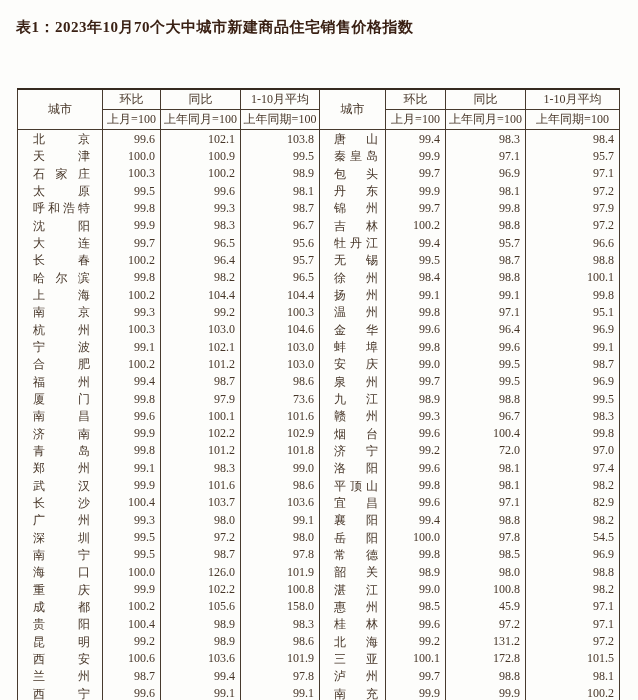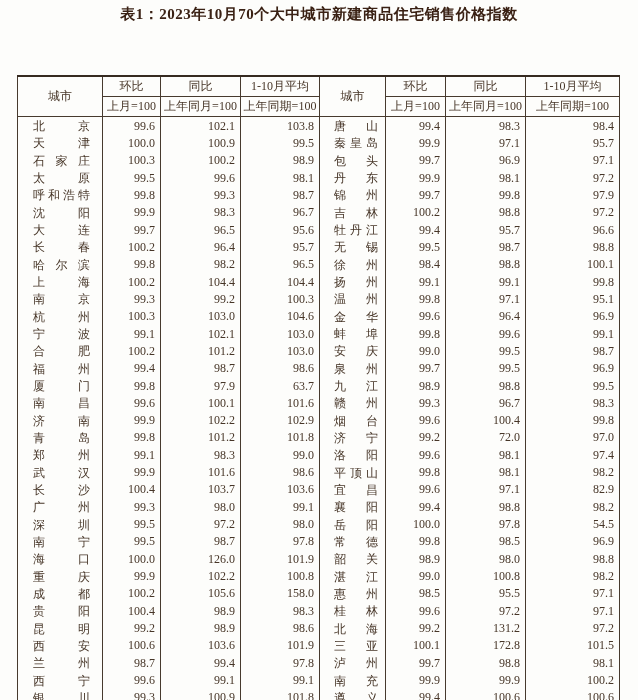--- a/index.html
+++ b/index.html
@@ -10,22 +10,21 @@
     background: #fdfdfb;
     overflow: hidden;
     font-family: "Liberation Serif", "DejaVu Serif", serif;
   }
   .page {
     width: 638px;
     height: 700px;
     position: relative;
   }
   .title {
-    margin: 3px;
-    text-align: center;
+    margin: 16px;
     font-size: 15px;
     font-weight: bold;
     letter-spacing: 0.5px;
     color: #3a2114;
     line-height: 22px;
   }
   table.idx {
     position: absolute;
     left: 17px;
     top: 72px;
@@ -442,21 +441,21 @@
 
         <tr>
           <td class="city l">
             <span class="cname">
               <span>厦</span>
               <span>门</span>
             </span>
           </td>
           <td class="num">99.8</td>
           <td class="num">97.9</td>
-          <td class="num">63.7</td>
+          <td class="num">73.6</td>
           <td class="city r">
             <span class="cname">
               <span>九</span>
               <span>江</span>
             </span>
           </td>
           <td class="num">98.9</td>
           <td class="num">98.8</td>
           <td class="num">99.5</td>
         </tr>
@@ -703,21 +702,21 @@
           <td class="num">100.2</td>
           <td class="num">105.6</td>
           <td class="num">158.0</td>
           <td class="city r">
             <span class="cname">
               <span>惠</span>
               <span>州</span>
             </span>
           </td>
           <td class="num">98.5</td>
-          <td class="num">95.5</td>
+          <td class="num">45.9</td>
           <td class="num">97.1</td>
         </tr>
 
         <tr>
           <td class="city l">
             <span class="cname">
               <span>贵</span>
               <span>阳</span>
             </span>
           </td>

